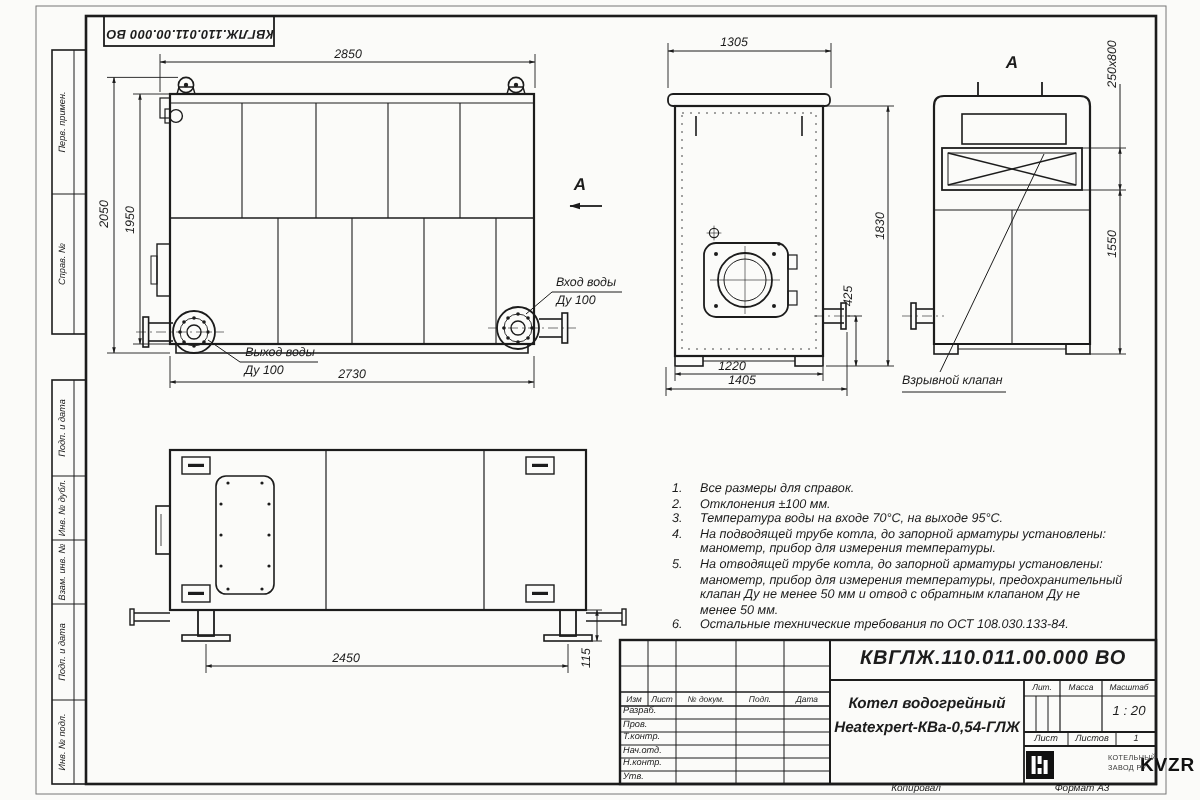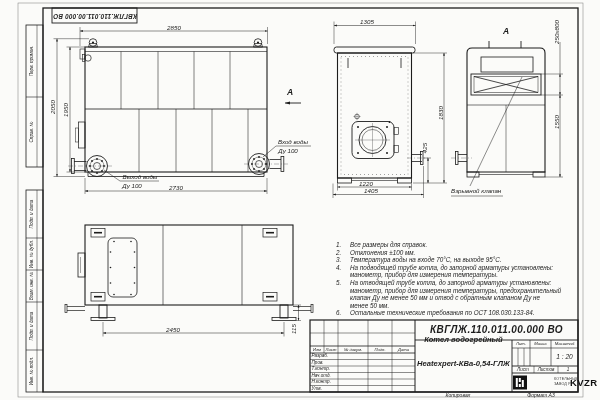--- a/index.html
+++ b/index.html
@@ -374,21 +374,21 @@
         <span class="nnum"></span>
         <span class="ntext">менее 50 мм.</span>
       </div>
   <div class="nline">
         <span class="nnum">6.</span>
         <span class="ntext">Остальные технические требования по ОСТ 108.030.133-84.</span>
       </div>
 </div>
 
 <span class="t docnum ctr" style="left:496.5px;top:330px;">КВГЛЖ.110.011.00.000 ВО</span>
-<span class="t pname ctr" style="left:463.5px;top:340px;">Котел водогрейный</span>
+<span class="t pname ctr" style="left:463.5px;top:352px;">Котел водогрейный</span>
 <span class="t pname ctr" style="left:463.5px;top:364px;">Heatexpert-КВа-0,54-ГЛЖ</span>
 <span class="t tb-h ctr" style="left:317px;top:349.5px;">Изм</span>
 <span class="t tb-h ctr" style="left:331px;top:349.5px;">Лист</span>
 <span class="t tb-h ctr" style="left:353px;top:349.5px;">№ докум.</span>
 <span class="t tb-h ctr" style="left:380px;top:349.5px;">Подп.</span>
 <span class="t tb-h ctr" style="left:403.5px;top:349.5px;">Дата</span>
 <span class="t tb-r lft" style="left:311.5px;top:356.3px;">Разраб.</span>
 <span class="t tb-r lft" style="left:311.5px;top:362.8px;">Пров.</span>
 <span class="t tb-r lft" style="left:311.5px;top:369.3px;">Т.контр.</span>
 <span class="t tb-r lft" style="left:311.5px;top:375.8px;">Нач.отд.</span>

